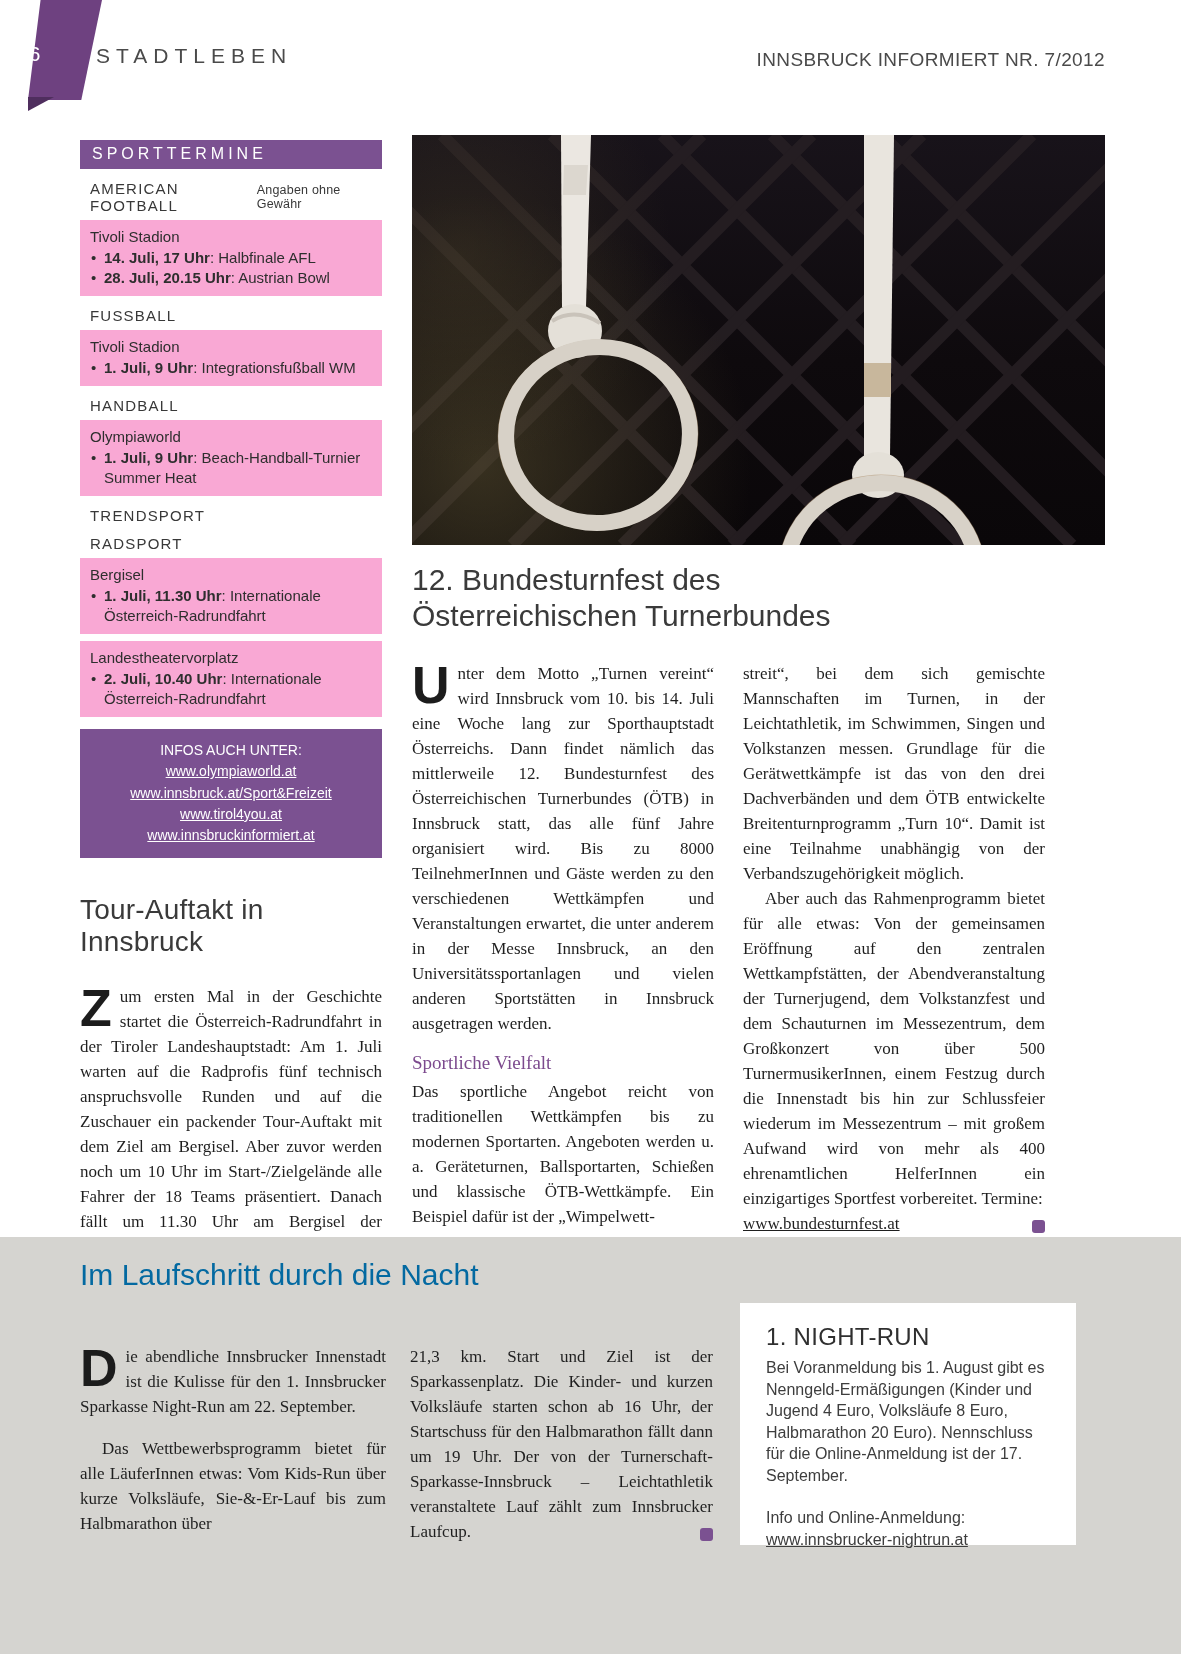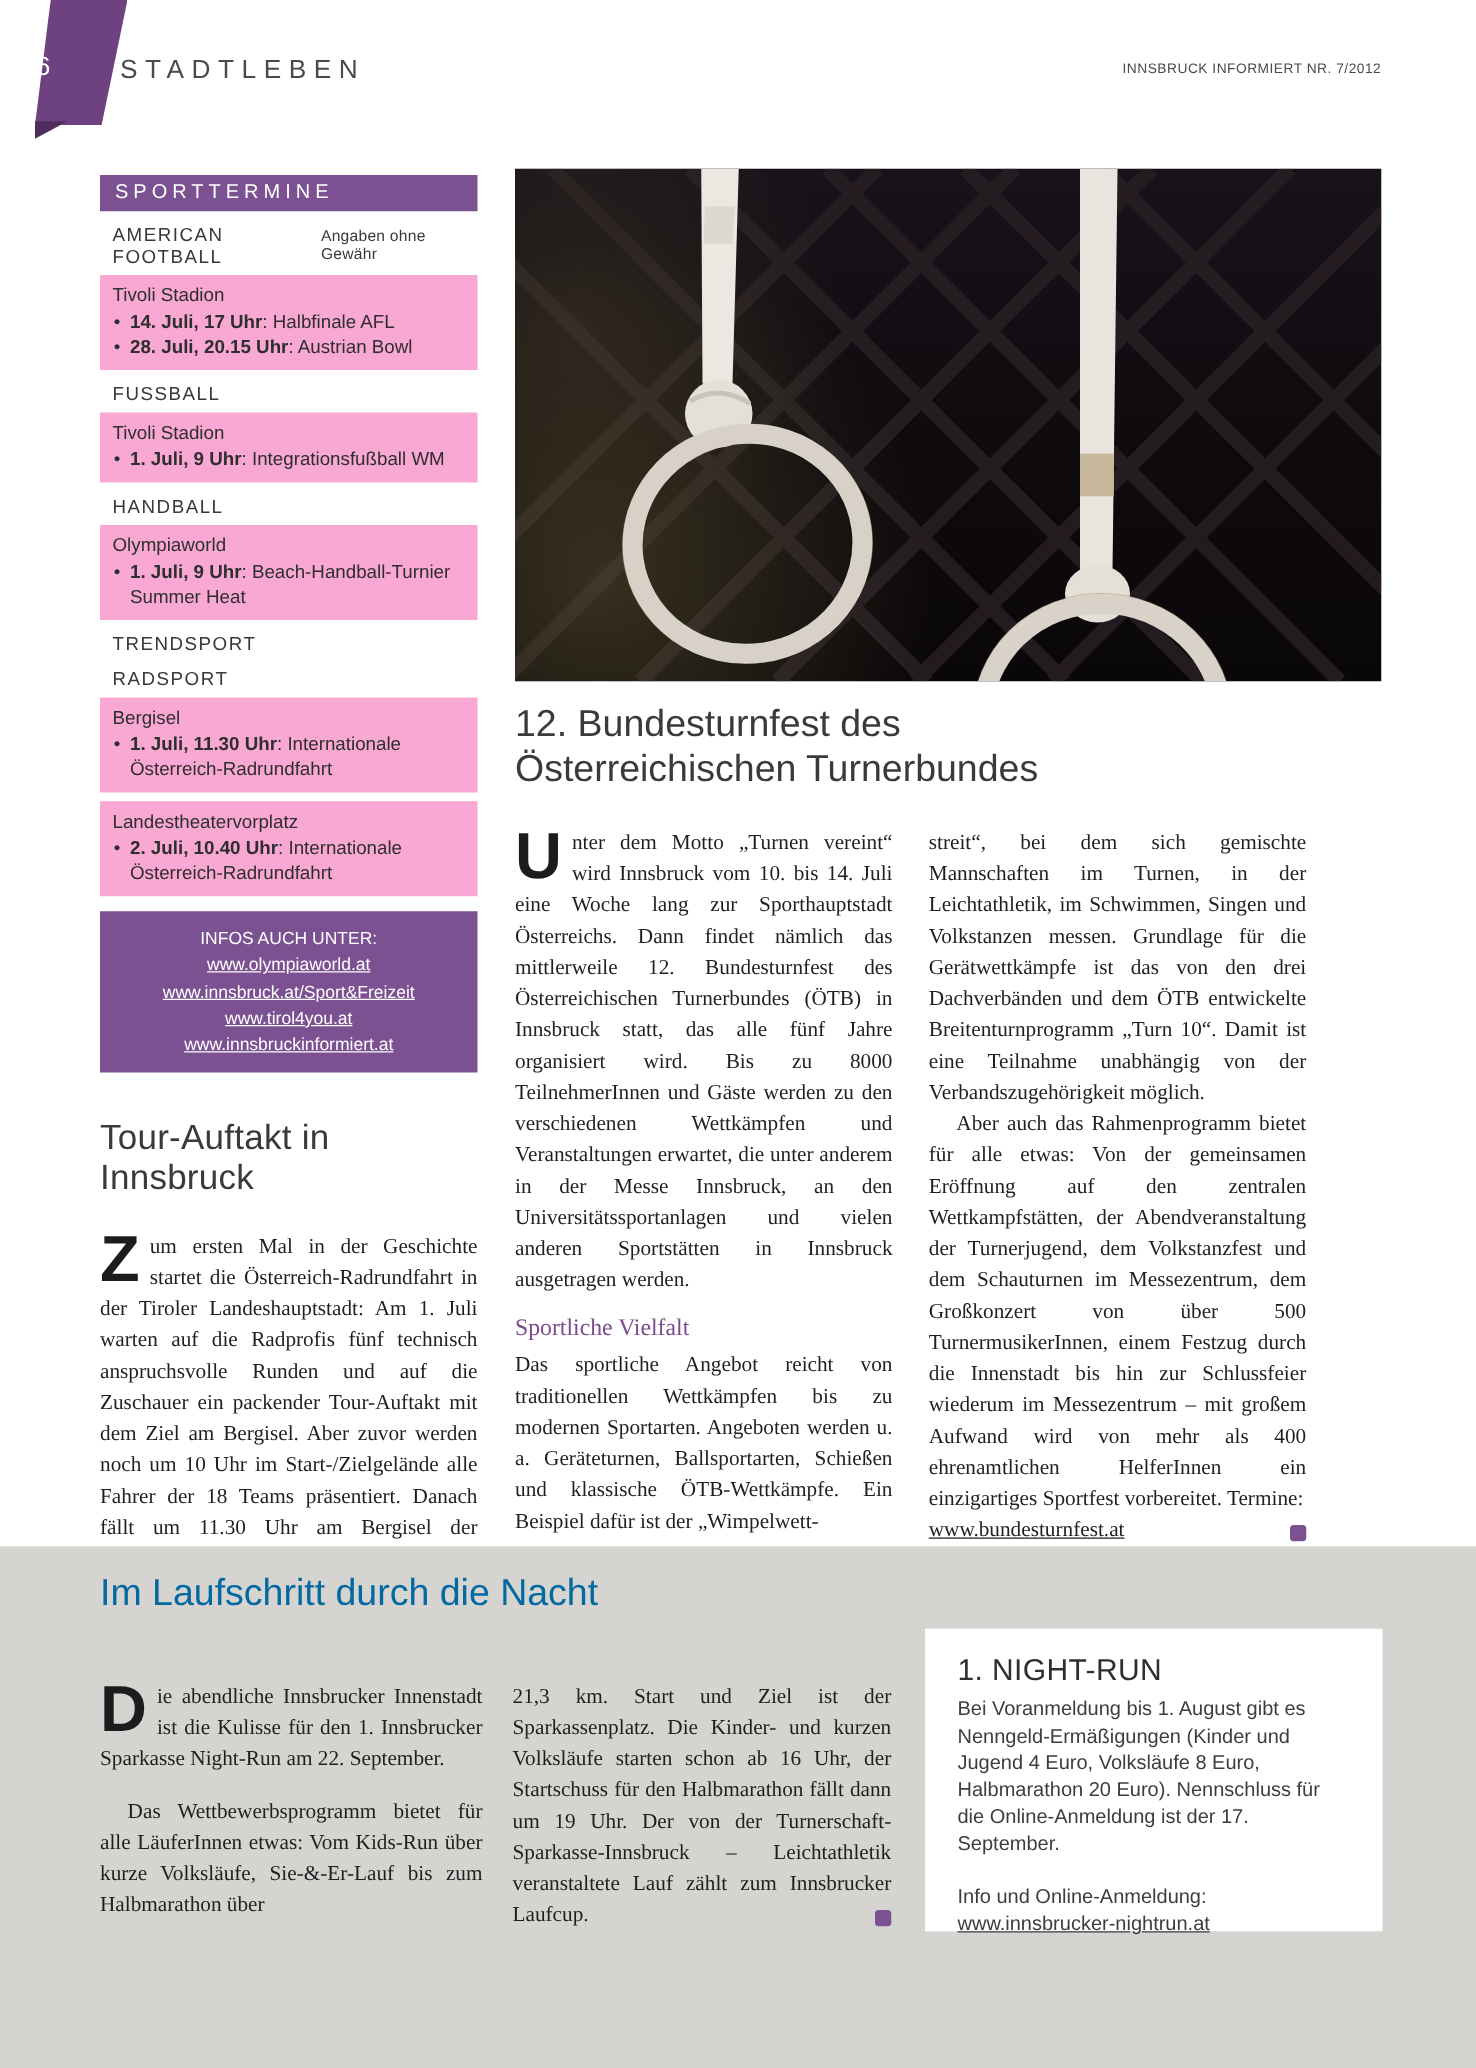--- a/index.html
+++ b/index.html
@@ -6,21 +6,21 @@
   body{width:1181px;height:1654px;position:relative;background:#ffffff;
        font-family:"Liberation Sans",sans-serif;color:#2f2f2f;overflow:hidden;}
 
   
   .ribbon{position:absolute;left:28px;top:0;width:74px;height:100px;background:#6e4180;
           clip-path:polygon(17% 0,100% 0,72% 100%,0 100%);}
   .ribbon-fold{position:absolute;left:28px;top:97px;width:0;height:0;
           border-left:26px solid #4f2e5e;border-bottom:14px solid transparent;}
   .page-num{position:absolute;left:16px;top:42px;color:#fff;font-size:21px;letter-spacing:1px;}
   .hdr-section{position:absolute;left:96px;top:44px;font-size:21px;letter-spacing:6px;color:#4a4a4a;}
-  .hdr-issue{position:absolute;right:76px;top:49px;font-size:11px;letter-spacing:.4px;color:#4a4a4a;}
+  .hdr-issue{position:absolute;right:76px;top:49px;font-size:19px;letter-spacing:.4px;color:#4a4a4a;}
 
   
   .sidebar{position:absolute;left:80px;top:140px;width:302px;}
   .st-header{background:#7b5191;color:#fff;font-size:16px;letter-spacing:4px;
              padding:5px 8px 6px 12px;}
   .cat-row{display:flex;justify-content:space-between;align-items:baseline;
            margin:11px 2px 6px 10px;}
   .cat-name{font-size:15px;letter-spacing:1.2px;color:#383838;}
   .disclaimer{font-size:12.5px;color:#383838;letter-spacing:.2px;margin-right:2px;}
   .gbox{background:#f9a8d4;padding:7px 10px 8px 10px;margin-bottom:7px;
@@ -57,21 +57,21 @@
   .p-indent{text-indent:1.3em;}
   .linkline{position:relative;margin-top:0;}
   .serif a{color:#1f1f1f;text-decoration:underline;cursor:pointer;}
 
   
   .band{position:absolute;left:0;top:1237px;width:1181px;height:417px;background:#d5d4d0;}
   .band h2{position:absolute;left:80px;top:21px;margin:0;font-size:30px;font-weight:400;color:#0369a1;}
   .bcol1{position:absolute;left:80px;top:90px;width:306px;}
   .bcol2{position:absolute;left:410px;top:90px;width:303px;}
   .bcol2 .last{position:relative;}
-  .nbox{position:absolute;left:740px;top:66px;width:366px;height:242px;background:#fff;
+  .nbox{position:absolute;left:740px;top:66px;width:336px;height:242px;background:#fff;
         padding:20px 26px;box-sizing:border-box;}
   .nbox h3{margin:0 0 6px 0;font-size:24px;font-weight:400;color:#2f2f2f;letter-spacing:.3px;}
   .nbox p{margin:0;font-size:16px;line-height:21.5px;color:#3d3d3d;}
   .nbox .info{margin-top:21px;}
   .nbox a{color:#3d3d3d;text-decoration:underline;cursor:pointer;}
 </style>
 </head>
 <body>
 
 <div class="ribbon"></div>

